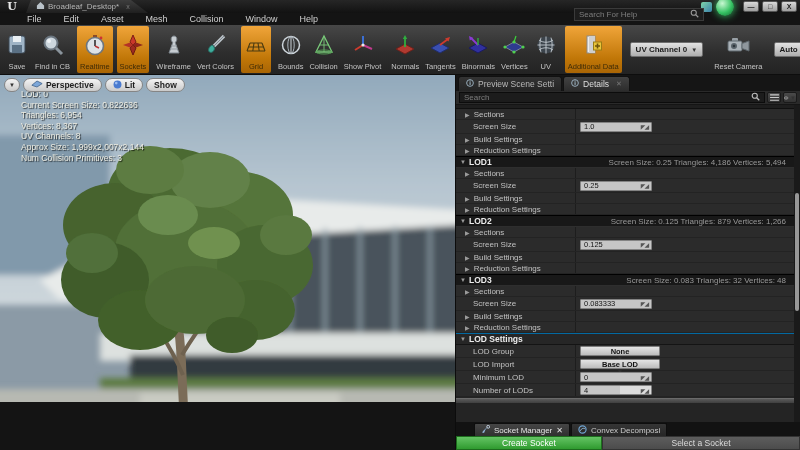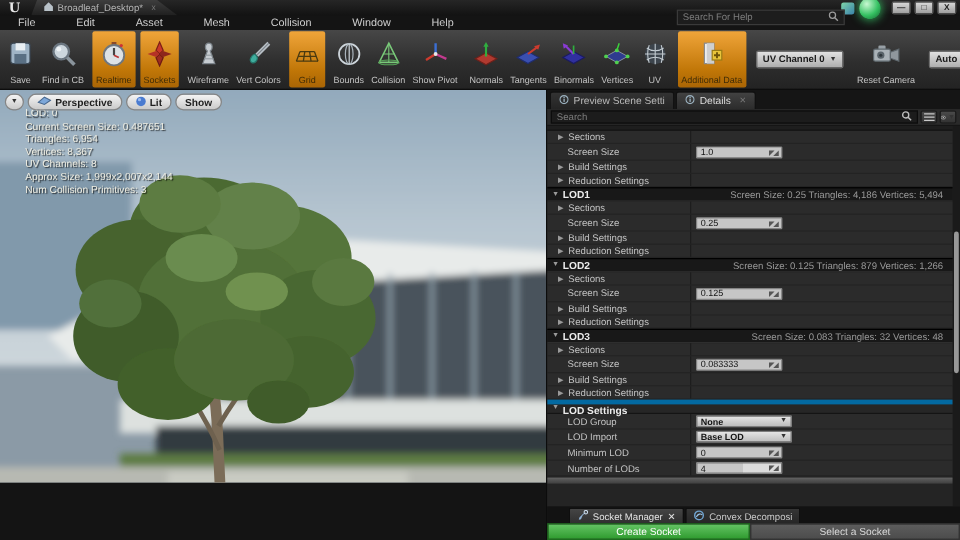--- a/index.html
+++ b/index.html
@@ -7,23 +7,23 @@
   .app{position:relative;width:800px;height:450px;background:#141414;overflow:hidden;}
 
   
   .titlebar{position:absolute;top:0;left:0;right:0;height:13px;background:linear-gradient(#262626,#121212);}
   .ue-logo{position:absolute;top:0;left:2px;width:20px;height:13px;color:#e8e8e8;font-size:11px;font-weight:bold;
     display:flex;align-items:center;justify-content:center;font-family:"DejaVu Serif",serif;}
   .doc-tab{position:absolute;left:26px;top:0;height:13px;width:122px;background:linear-gradient(#3e3e3e,#1f1f1f);
     clip-path:polygon(0 100%,4% 0,86% 0,100% 100%);display:flex;align-items:center;gap:3px;padding:0 12px 0 10px;
     color:#b5b5b5;font-size:8px;}
   .doc-tab .tab-close{color:#777;font-size:7px;margin-left:4px;}
-  .menubar{position:absolute;top:13px;left:0;height:12px;display:flex;align-items:center;gap:16px;padding-left:6px;}
+  .menubar{position:absolute;top:13px;left:12px;height:12px;display:flex;align-items:center;gap:4px;padding-left:6px;}
   .menu-item{color:#cfcfcf;font-size:9px;padding:0 9px;}
-  .help-search{position:absolute;top:8px;right:96px;width:140px;height:13px;background:#1d1d1d;border:1px solid #3a3a3a;
+  .help-search{position:absolute;top:8px;right:96px;width:130px;height:13px;background:#1d1d1d;border:1px solid #3a3a3a;
     display:flex;align-items:center;justify-content:space-between;padding:0 4px;color:#7d7d7d;font-size:8px;}
   .orb{position:absolute;top:-2px;right:66px;width:18px;height:18px;border-radius:50%;
     background:radial-gradient(circle at 35% 30%,#c8f8d2,#35c162 55%,#115e2c);box-shadow:0 0 7px 1px rgba(57,214,110,.7);}
   .orb2{position:absolute;top:2px;right:88px;width:11px;height:10px;border-radius:2px;
     background:linear-gradient(135deg,#7fd6a8,#3b7fae);}
   .win-controls{position:absolute;top:1px;right:3px;display:flex;gap:3px;}
   .win-btn{width:16px;height:11px;background:linear-gradient(#d9d9d9,#9f9f9f);border:1px solid #555;border-radius:2px;
     color:#222;font-size:7px;line-height:9px;text-align:center;font-weight:bold;}
 
   
@@ -69,32 +69,32 @@
   .prow{display:flex;align-items:stretch;background:#2b2b2b;border-bottom:1px solid #232323;}
   .plabel{width:120px;display:flex;align-items:center;gap:4px;padding-left:9px;font-size:8px;color:#c2c2c2;
     border-right:1px solid #1d1d1d;}
   .plabel.indent{padding-left:17px;}
   .pvalue{flex:1;display:flex;align-items:center;padding-left:4px;}
   .spinbox{width:72px;height:10px;background:#c6c6c6;border:1px solid #848484;border-radius:1px;
     display:flex;align-items:center;justify-content:space-between;padding:0 3px;font-size:7.5px;color:#141414;}
   .spinbox.split{background:linear-gradient(90deg,#c6c6c6 55%,#dcdcdc 55%);}
   .spin-glyph{font-size:6px;color:#555;letter-spacing:-1px;}
   .dropdown{width:80px;height:10px;background:linear-gradient(#e4e4e4,#bdbdbd);border:1px solid #7d7d7d;border-radius:1px;
-    display:flex;align-items:center;justify-content:space-between;padding:0 3px;font-size:7.5px;font-weight:bold;color:#141414;}
-  .settings-header{height:12px;background:#262626;border-top:4px solid #0369a1;border-bottom:1px solid #141414;
-    display:flex;align-items:flex-start;gap:3px;padding-left:4px;color:#ececec;font-weight:bold;font-size:8.5px;}
+    display:flex;align-items:center;justify-content:space-between;padding:0 3px;font-size:7.5px;font-weight:bold;color:#141414;flex-direction:column;}
+  .settings-header{height:12px;background:#262626;border-top:1px solid #0369a1;border-bottom:1px solid #141414;
+    display:flex;align-items:center;gap:3px;padding-left:4px;color:#ececec;font-weight:bold;font-size:8.5px;}
   .hscroll{height:5px;background:linear-gradient(#5a5a5a,#3f3f3f);border-top:1px solid #6a6a6a;margin-top:1px;}
   .vscroll{position:absolute;right:0;top:30px;bottom:28px;width:6px;background:#1a1a1a;}
   .vthumb{position:absolute;left:1px;right:1px;top:88px;height:118px;background:#989898;border-radius:2px;}
   .bottom-tabs{position:absolute;bottom:14px;left:0;right:0;height:14px;background:#121212;display:flex;align-items:flex-end;gap:1px;padding-left:18px;}
   .btab{height:13px;display:flex;align-items:center;gap:4px;padding:0 6px;font-size:8px;color:#c9c9c9;
     background:linear-gradient(#353535,#262626);border-radius:2px 2px 0 0;border:1px solid #0e0e0e;border-bottom:none;}
   .btab.active{background:linear-gradient(#454545,#303030);color:#e4e4e4;}
   .bottom-bar{position:absolute;bottom:0;left:0;right:0;height:14px;display:flex;}
-  .create-btn{width:169px;background:linear-gradient(#64c464,#2f9b2f);border:1px solid #1d6c1d;color:#fff;
+  .create-btn{width:146px;background:linear-gradient(#64c464,#2f9b2f);border:1px solid #1d6c1d;color:#fff;
     font-size:8.5px;display:flex;align-items:center;justify-content:center;}
   .select-bar{flex:1;background:linear-gradient(#5d5d5d,#4c4c4c);border:1px solid #333;color:#dcdcdc;
     font-size:8.5px;display:flex;align-items:center;justify-content:center;}
 </style>
 </head>
 <body>
 
 <div class="app">
 
   <div class="titlebar">
@@ -438,21 +438,21 @@
               <circle cx="3.6" cy="3.4" r="1.5" fill="#9cbcf0"></circle>
             </svg></span>
         <span>Lit</span>
       </div>
       <div class="vp-btn">
         <span>Show</span>
       </div>
     </div>
     <div class="vp-stats" id="vp-stats">
         <div>LOD:  0</div>
-        <div>Current Screen Size:  0.487651</div>
+        <div>Current Screen Size:  0.822636</div>
         <div>Triangles:  6,954</div>
         <div>Vertices:  8,367</div>
         <div>UV Channels:  8</div>
         <div>Approx Size: 1,999x2,007x2,144</div>
         <div>Num Collision Primitives:  3</div>
       </div>
   </div>
 
   <div class="details">
     <div class="dtabs">

